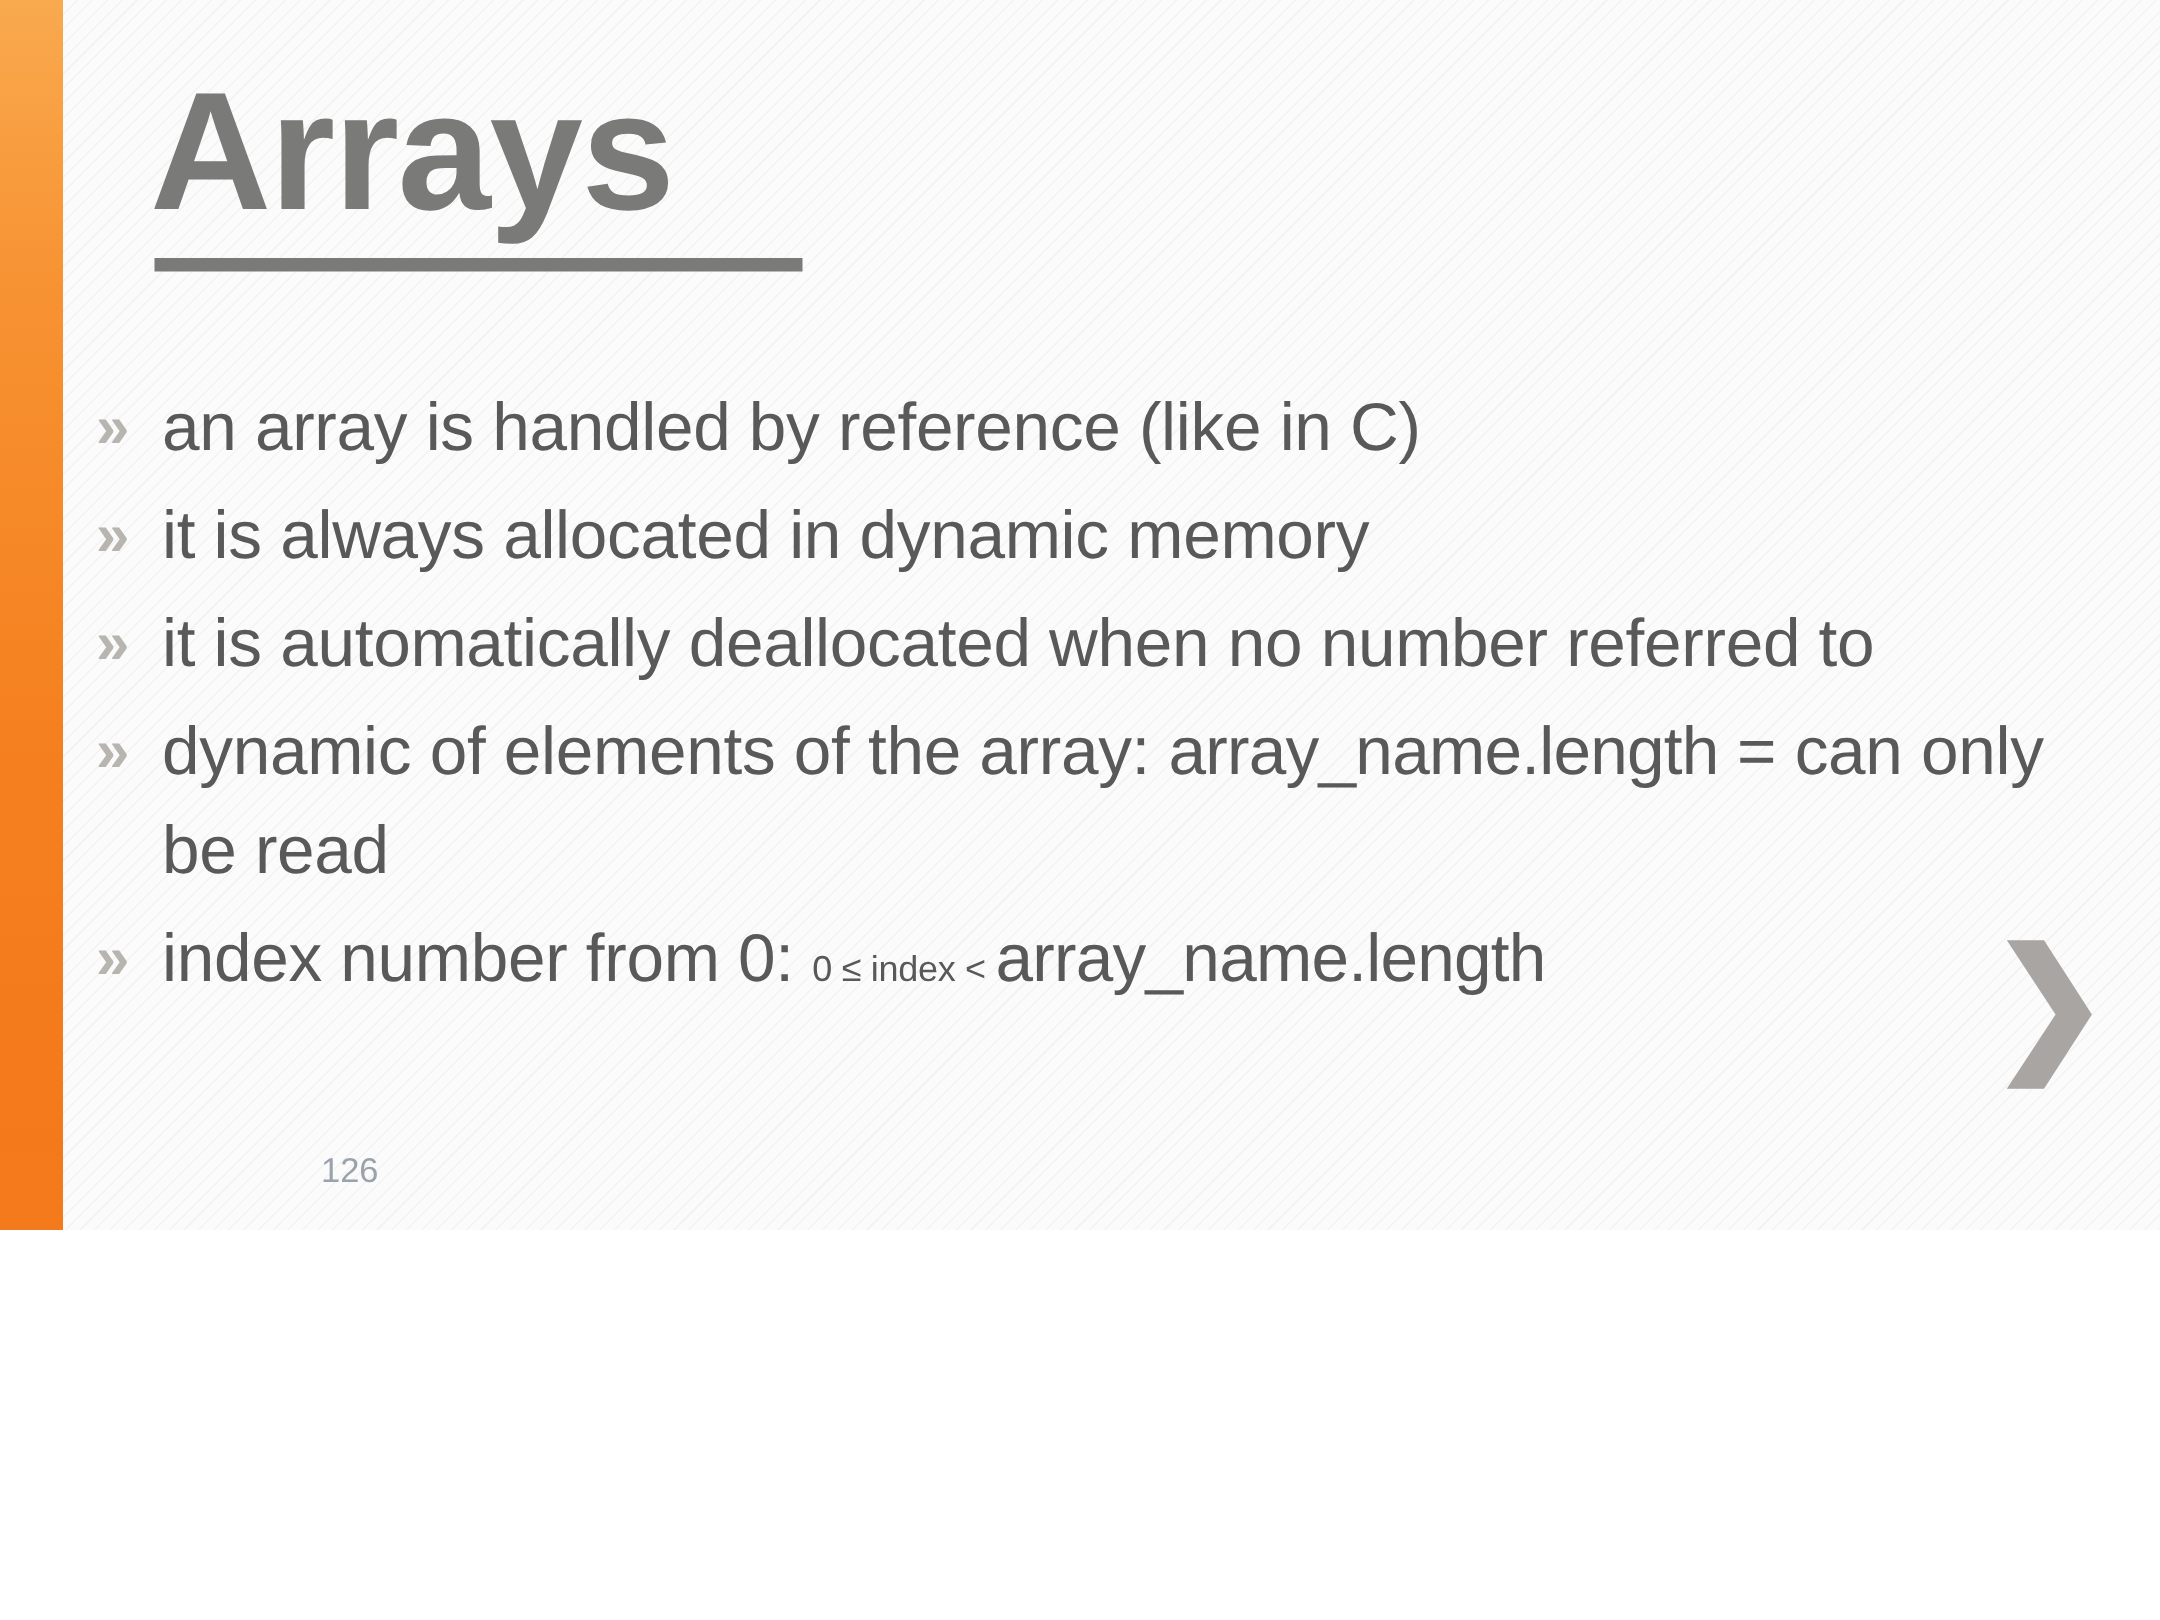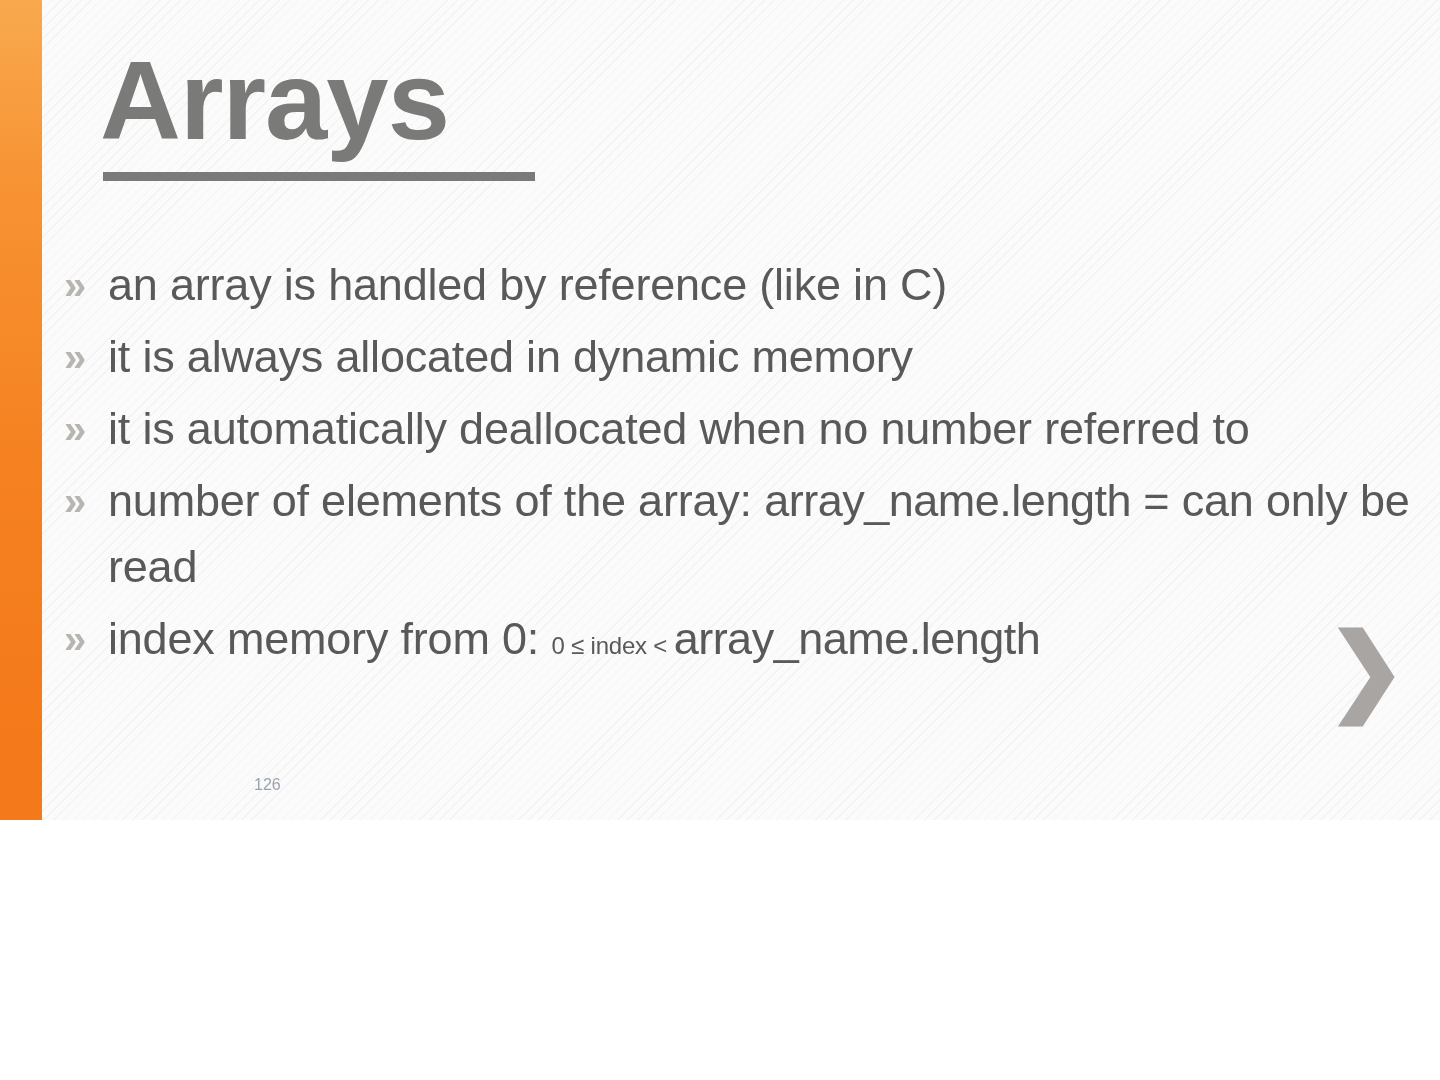--- a/index.html
+++ b/index.html
@@ -122,23 +122,22 @@
     line-height: 86px;
     font-weight: bold;
     text-align: center;
   }
 
   
   .page-number {
     position: absolute;
     left: 214px;
     bottom: 26px;
-    font-size: 16px;
+    font-size: 23px;
     color: #9aa3ad;
-    margin-left: 40px;
   }
 </style>
 </head>
 <body>
 
 <div class="slide">
 
   <div class="accent-bar"></div>
 
   <div class="title">Arrays</div>
@@ -163,28 +162,28 @@
     <div class="bullet-row">
       <div class="bullet-mark">»</div>
       <div class="bullet-text">
         <span>it is automatically deallocated when no number referred to</span>
       </div>
     </div>
 
     <div class="bullet-row">
       <div class="bullet-mark">»</div>
       <div class="bullet-text">
-        <span>number of elements of the array:  </span><span class="mono-bold">array_name.length</span><span> = can only be read</span>
+        <span>dynamic of elements of the array:  </span><span class="mono-bold">array_name.length</span><span> = can only be read</span>
       </div>
     </div>
 
     <div class="bullet-row">
       <div class="bullet-mark">»</div>
       <div class="bullet-text">
-        <span>index memory from 0:   </span><span class="small-inline">0 ≤ index &lt; </span><span class="mono-bold">array_name.length</span>
+        <span>index number from 0:   </span><span class="small-inline">0 ≤ index &lt; </span><span class="mono-bold">array_name.length</span>
       </div>
     </div>
 
   </div>
 
   <div class="chevron">❯</div>
 
   <div class="page-number">126</div>
 
 </div>

